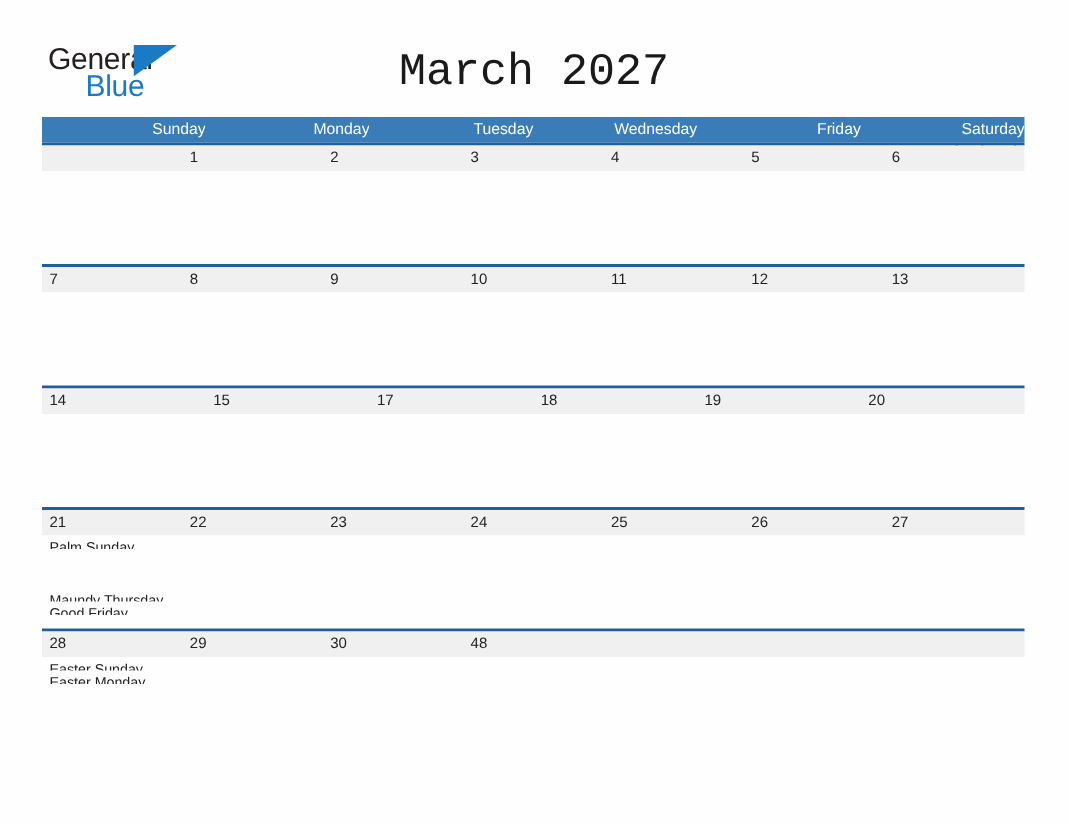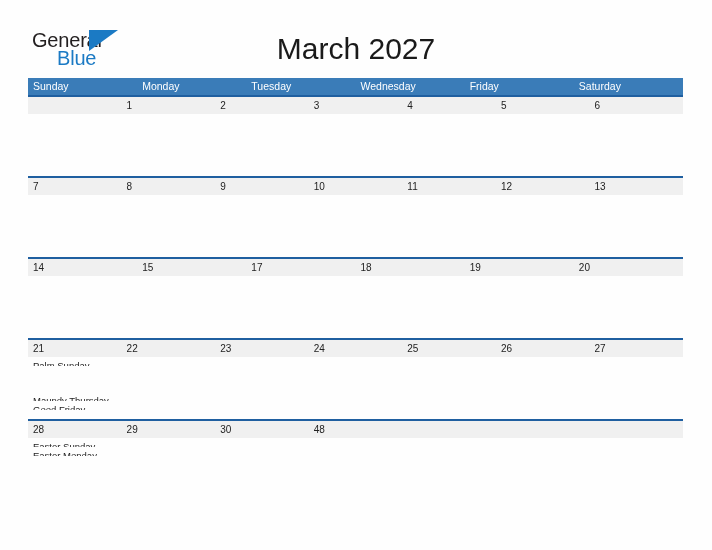--- a/index.html
+++ b/index.html
@@ -66,21 +66,21 @@
 
   .cal-title {
     position: absolute;
     left: 0;
     top: 32px;
     width: 712px;
     text-align: center;
     font-size: 30px;
     color: #1A1A1A;
     line-height: 34px;
-    font-family: Liberation Sans, sans-serif;
+    font-family: Liberation Mono, monospace;
     font-weight: normal;
     margin: 0;
   }
 
   .cal-region {
     position: absolute;
     right: 34px;
     top: 46px;
     font-size: 13px;
     color: #2A2A2A;
@@ -93,20 +93,21 @@
     position: absolute;
     left: 28px;
     top: 78px;
     width: 655px;
   }
 
   .weekday-row {
     display: flex;
     background: #3A7CB8;
     height: 17px;
+    text-align: right;
   }
   .weekday-cell {
     flex: 1 1 0;
     color: #FFFFFF;
     font-size: 10.5px;
     line-height: 17px;
     padding-left: 5px;
     box-sizing: border-box;
     white-space: nowrap;
     overflow: hidden;

